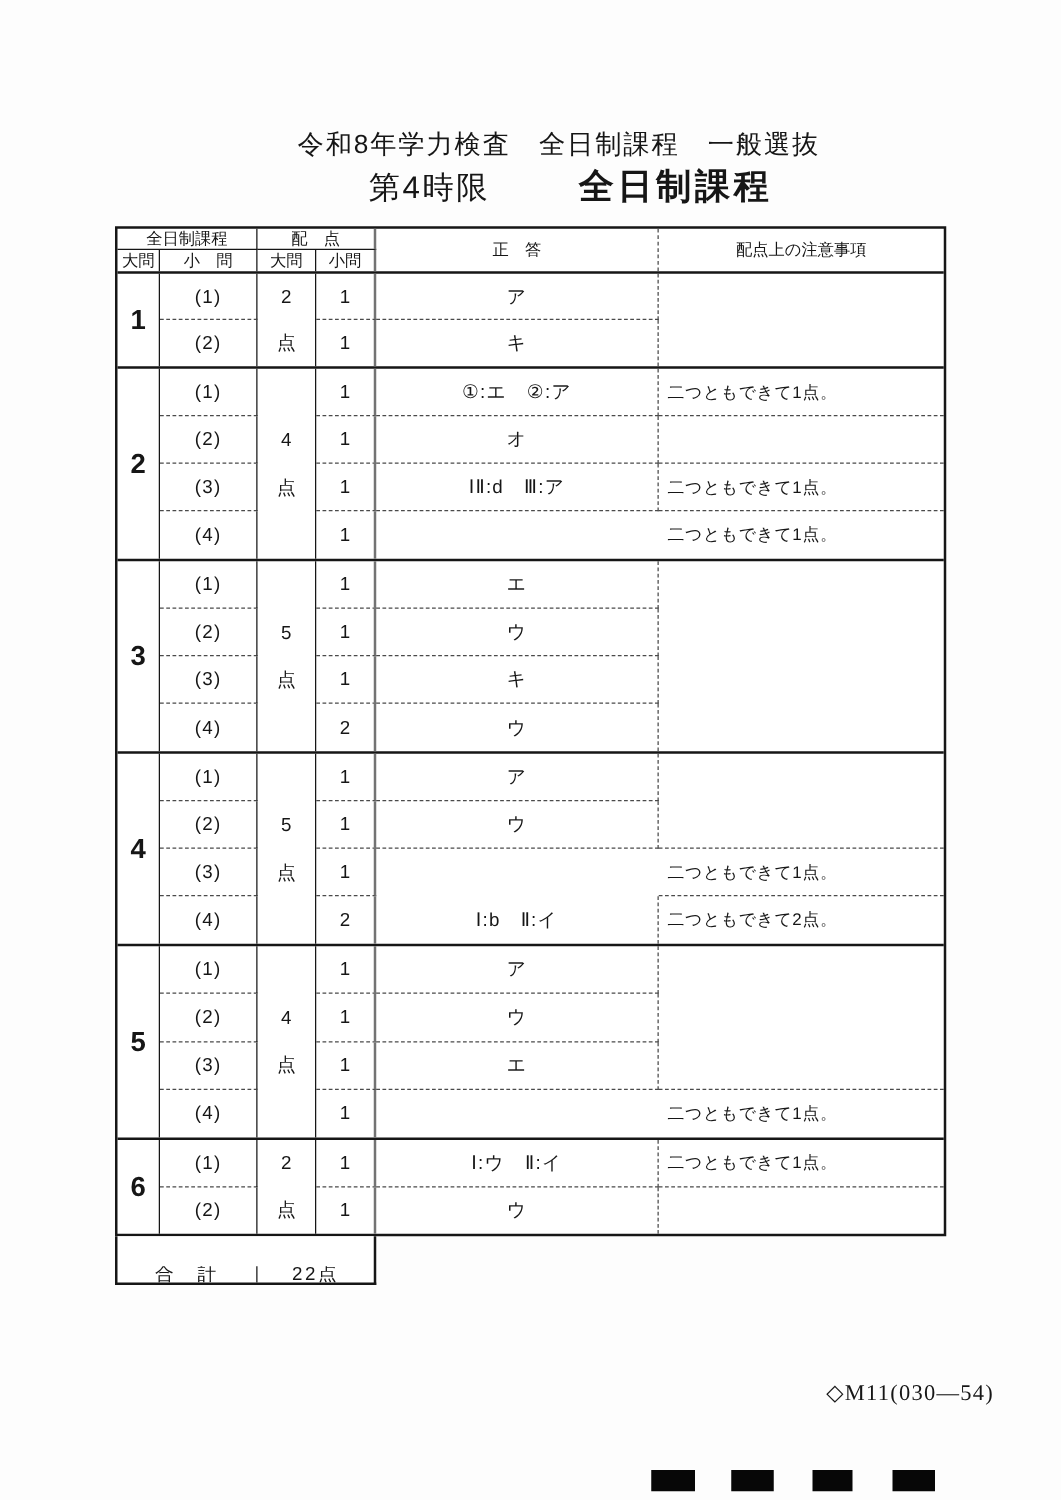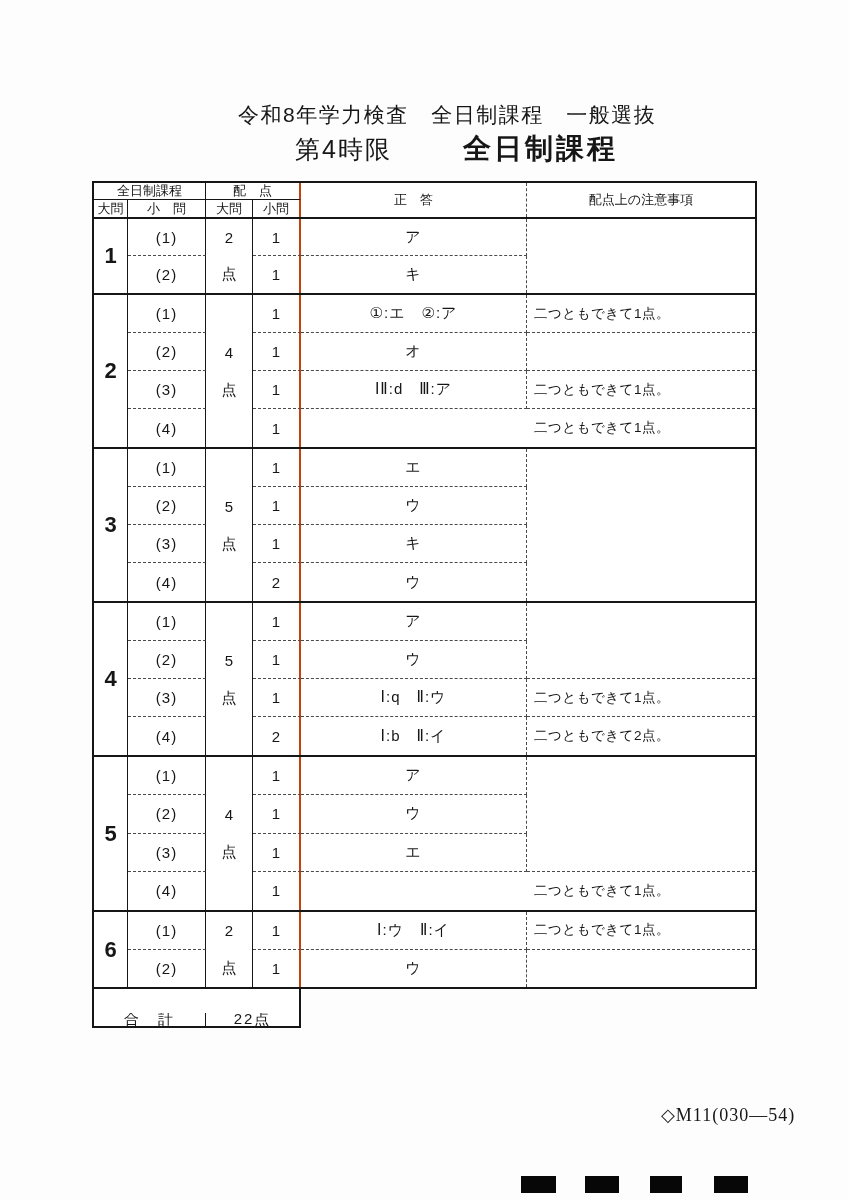--- a/index.html
+++ b/index.html
@@ -19,21 +19,21 @@
   .grid { display:grid; grid-template-columns:34px 78px 47px 48px 226px 1fr; box-sizing:border-box; }
   .hdr  { height:36px; grid-template-rows:17px 1fr; border-bottom:2px solid #161616; font-size:13px; }
   .sec  { border-bottom:2px solid #161616; }
   .sec.last { border-bottom:none; }
   .rows2 { grid-template-rows:repeat(2,1fr); }
   .rows4 { grid-template-rows:repeat(4,1fr); }
   .h76  { height:76px; }  .h154 { height:154px; }  .h155 { height:155px; }  .h75 { height:75px; }
 
   .cell { display:flex; align-items:center; justify-content:center; box-sizing:border-box; overflow:hidden; }
   .sr  { border-right:1px solid #161616; }   
-  .tr2 { border-right:2px solid #c2410c; }   
+  .tr2 { border-right:2px solid #737373; }   
   .dr  { border-right:1px dashed #4a4a4a; }  
   .db  { border-bottom:1px dashed #4a4a4a; } 
   .sb1 { border-bottom:1px solid #161616; }
 
   .daimon  { font-size:22px; font-weight:bold; grid-column:1; grid-row:1/-1; }
   .qcell   { font-size:15px; letter-spacing:1px; }
   .pscell  { font-size:15px; }
   .anscell { font-size:15px; letter-spacing:1px; }
   .notecell{ justify-content:flex-start; padding-left:7px; font-size:13.5px; letter-spacing:0.5px; white-space:nowrap; }
 
@@ -150,21 +150,20 @@
       <div class="cell sr db qcell" style="grid-column:2;grid-row:1">(1)</div>
       <div class="cell tr2 db pscell" style="grid-column:4;grid-row:1">1</div>
       <div class="cell dr db anscell" style="grid-column:5;grid-row:1">ア</div>
       <div class="cell notecell" style="grid-column:6;grid-row:1"></div>
       <div class="cell sr db qcell" style="grid-column:2;grid-row:2">(2)</div>
       <div class="cell tr2 db pscell" style="grid-column:4;grid-row:2">1</div>
       <div class="cell dr db anscell" style="grid-column:5;grid-row:2">ウ</div>
       <div class="cell db notecell" style="grid-column:6;grid-row:2"></div>
       <div class="cell sr db qcell" style="grid-column:2;grid-row:3">(3)</div>
       <div class="cell tr2 db pscell" style="grid-column:4;grid-row:3">1</div>
-      <div class="cell dr db anscell" style="grid-column:5;grid-row:3">Ⅰ:q　Ⅱ:ウ</div>
       <div class="cell db notecell" style="grid-column:6;grid-row:3">二つともできて1点。</div>
       <div class="cell sr qcell" style="grid-column:2;grid-row:4">(4)</div>
       <div class="cell tr2 pscell" style="grid-column:4;grid-row:4">2</div>
       <div class="cell dr anscell" style="grid-column:5;grid-row:4">Ⅰ:b　Ⅱ:イ</div>
       <div class="cell notecell" style="grid-column:6;grid-row:4">二つともできて2点。</div>
     </div>
 
     <div class="grid sec rows4 h155">
       <div class="cell sr daimon">5</div>
       <div class="cell sr pd g4">

